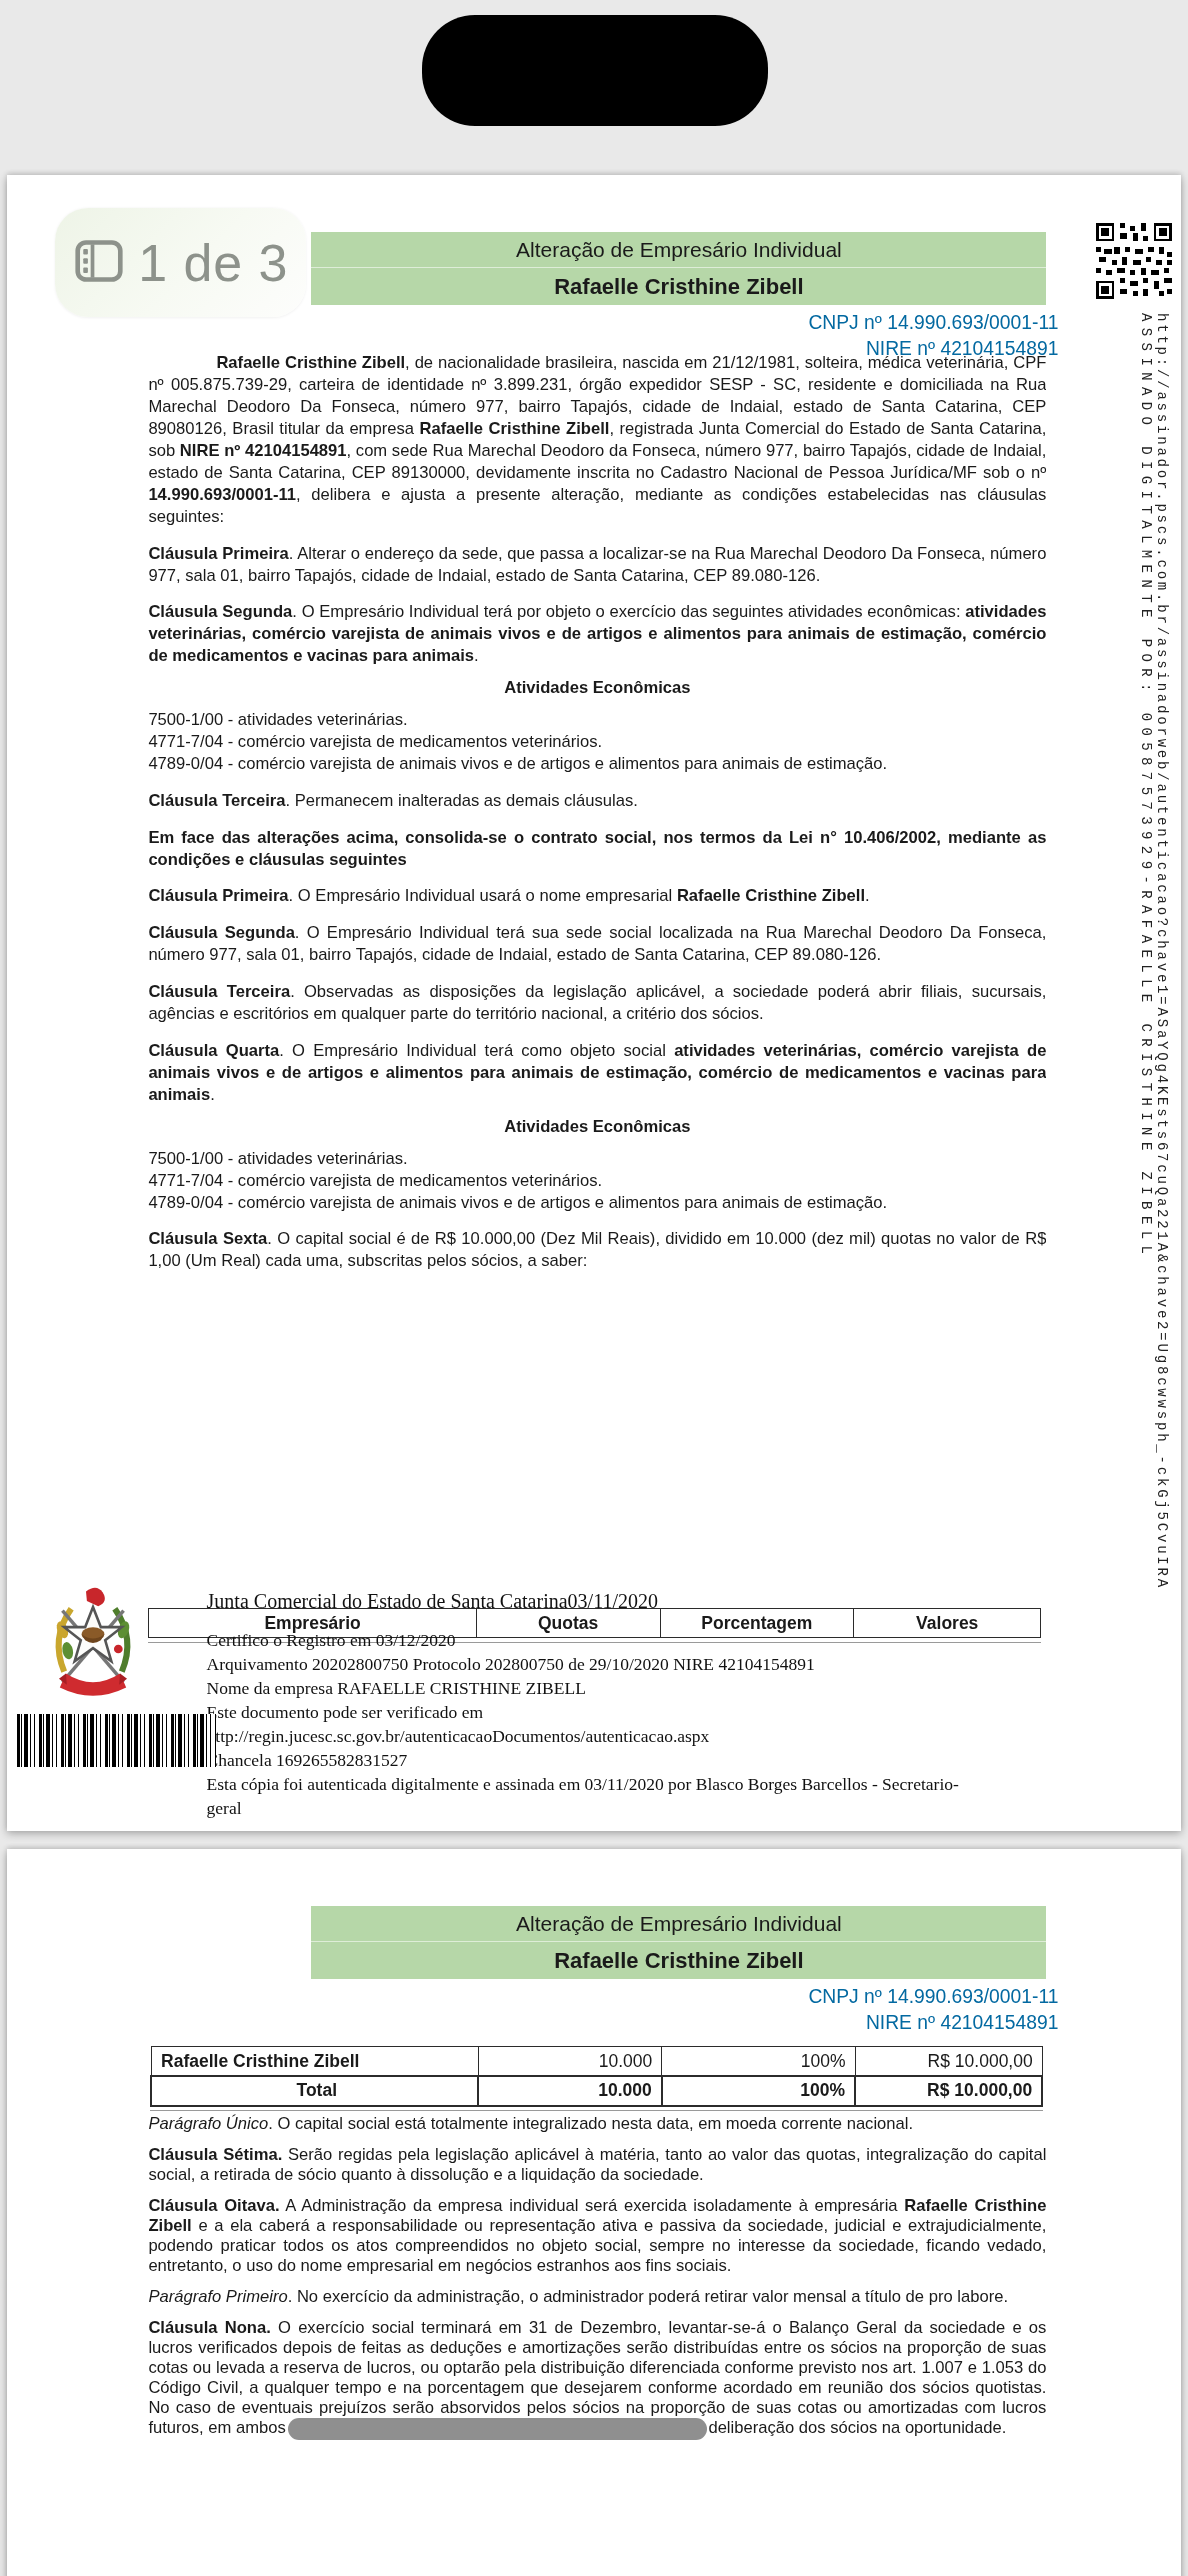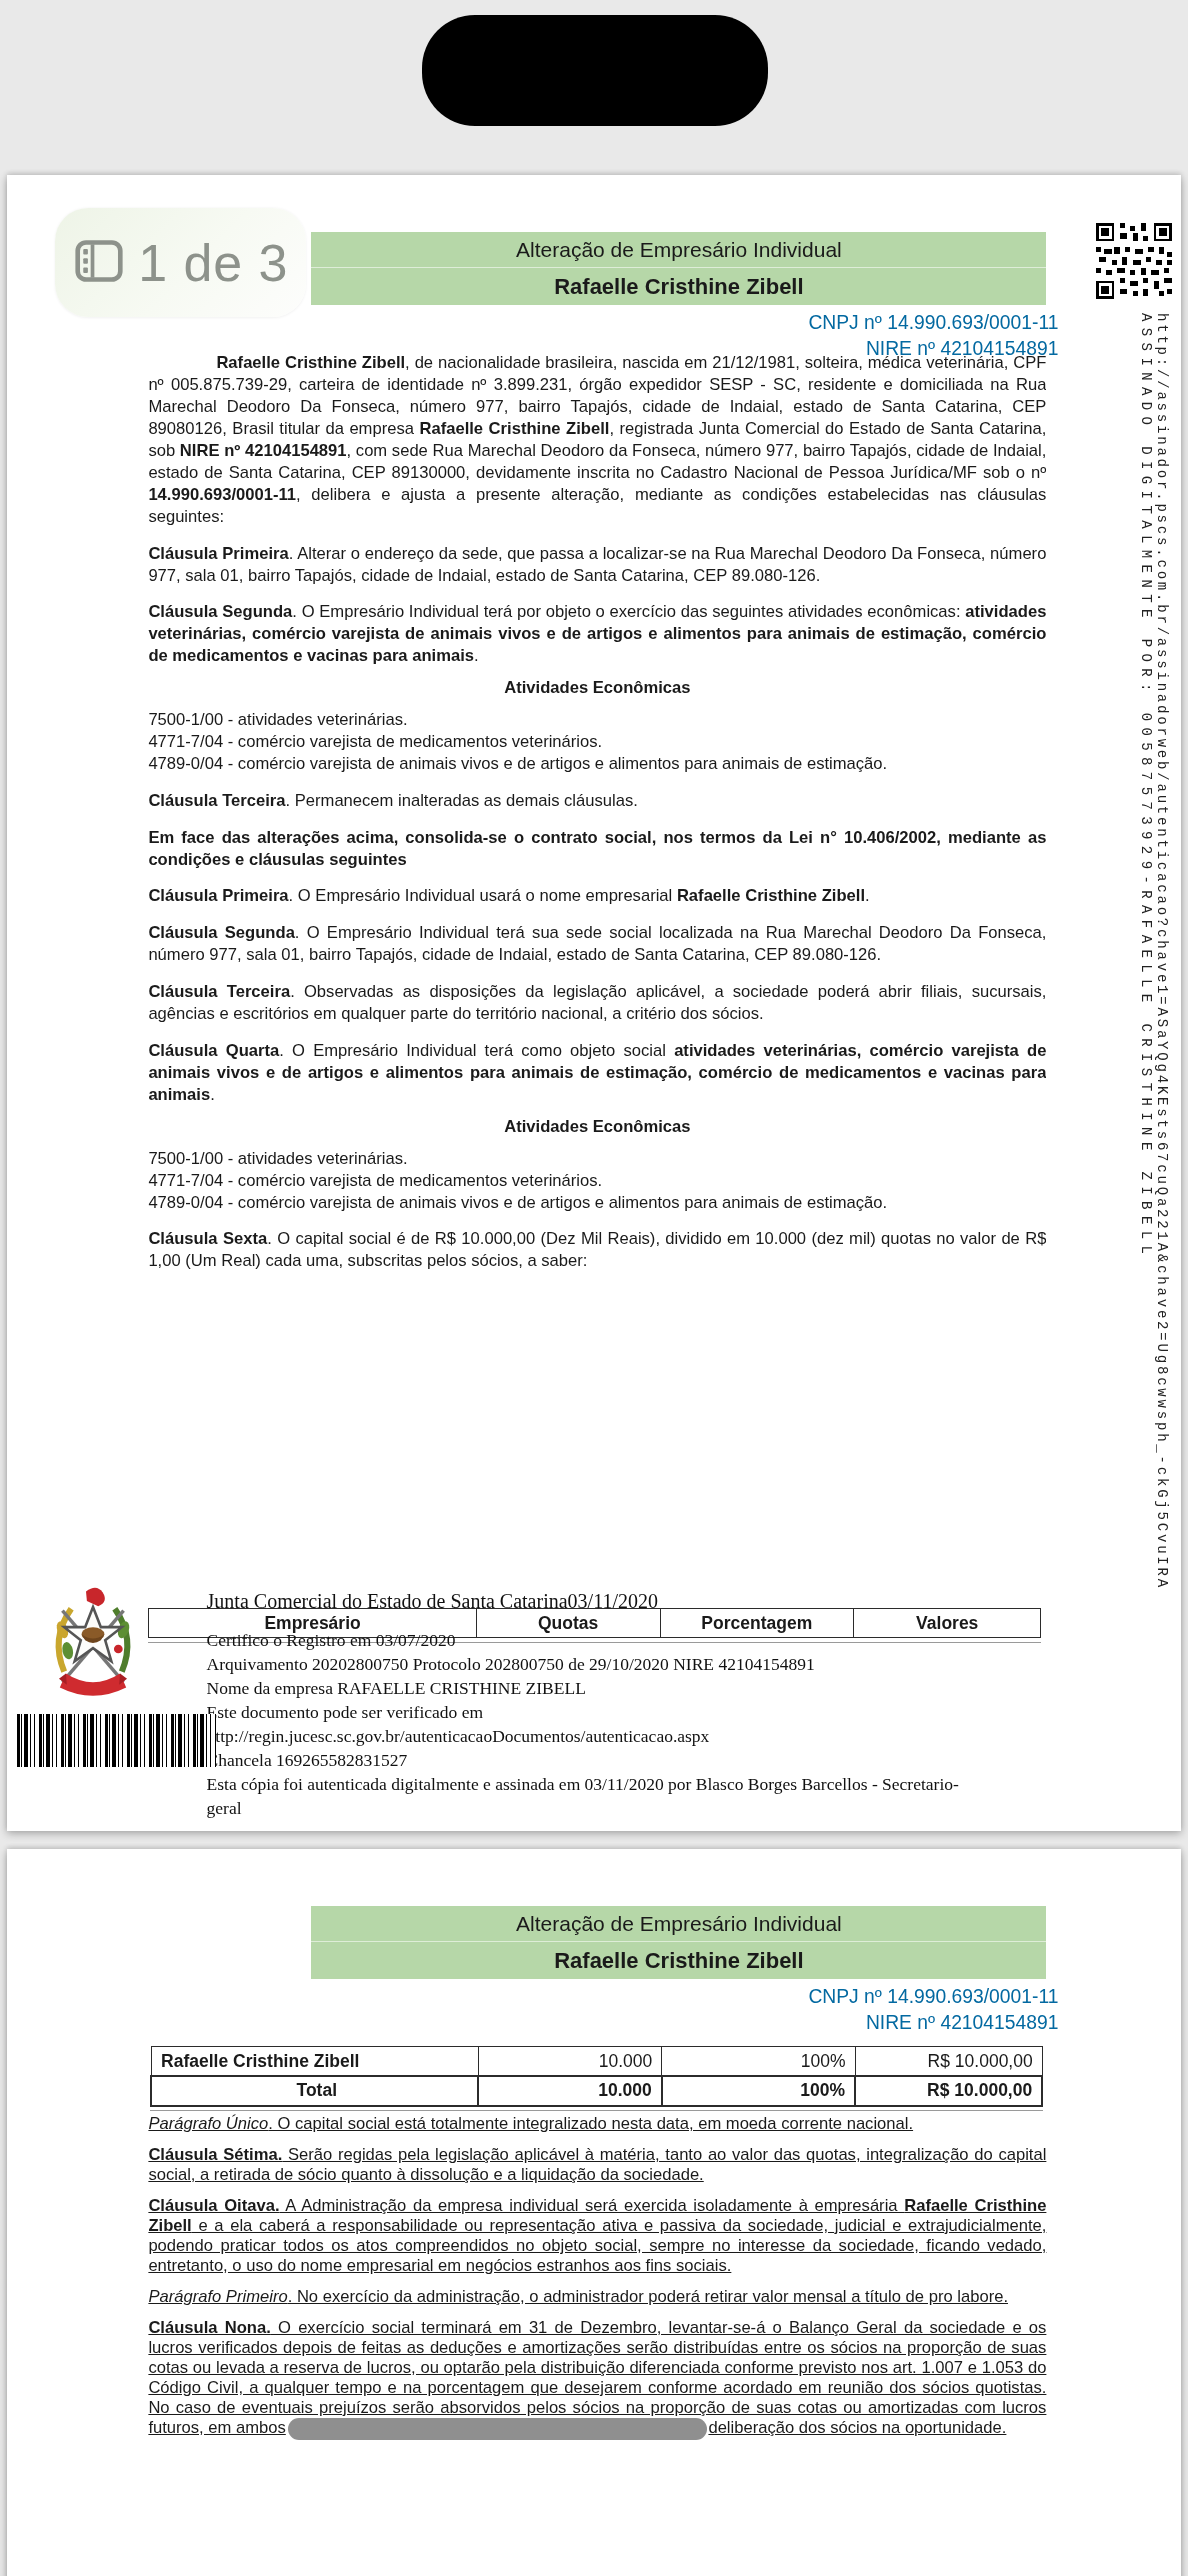--- a/index.html
+++ b/index.html
@@ -86,21 +86,21 @@
   .arms{position:absolute;left:28px;top:0;}
   .stamptext{position:absolute;left:190px;top:7.4px;width:765px;}
   .stampline1{display:flex;font-size:20px;margin-bottom:15px;}
   .stampline{font-size:17.5px;line-height:24px;}
   .barcode{position:absolute;left:0;top:131px;width:199px;height:53px;
     background:repeating-linear-gradient(90deg,#000 0 2.8px,#fff 2.8px 3.7px,#000 3.7px 4.6px,#fff 4.6px 7.4px,
       #000 7.4px 11px,#fff 11px 13px,#000 13px 14px,#fff 14px 16.6px,#000 16.6px 18.4px,#fff 18.4px 22px);}
 
   .docbody2{position:absolute;left:141px;top:265px;width:898px;
     font-size:16.6px;line-height:20px;}
-  .docbody2 .blk{margin-bottom:11px;text-decoration:underline;}
+  .docbody2 .blk{margin-bottom:11px;}
 </style>
 </head>
 <body>
 
 <div class="status-redact"></div>
 
 <div class="page page1">
 
   <div class="badge">
     <span>
@@ -239,21 +239,21 @@
         <path d="M24 102 q31 20 62 0 l7 16 q-38 19 -76 0 z" fill="#cf2b2f"></path>
         <path d="M24 102 l-8 6 9 7 z M86 102 l8 6 -9 7 z" fill="#a81e23"></path>
       </svg>
     </div>
     <div class="stamptext">
       <div class="stampline1">
         <span>Junta Comercial do Estado de Santa Catarina</span>
         <span>03/11/2020</span>
       </div>
       <div>
-          <div class="stampline">Certifico o Registro em 03/07/2020</div>
+          <div class="stampline">Certifico o Registro em 03/12/2020</div>
           <div class="stampline">Arquivamento 20202800750 Protocolo 202800750 de 29/10/2020 NIRE 42104154891</div>
           <div class="stampline">Nome da empresa RAFAELLE CRISTHINE ZIBELL</div>
           <div class="stampline">Este documento pode ser verificado em http://regin.jucesc.sc.gov.br/autenticacaoDocumentos/autenticacao.aspx</div>
           <div class="stampline">Chancela 169265582831527</div>
           <div class="stampline">Esta cópia foi autenticada digitalmente e assinada em 03/11/2020 por Blasco Borges Barcellos - Secretario-geral</div>
         </div>
     </div>
     <div class="barcode"></div>
   </div>
 </div>

